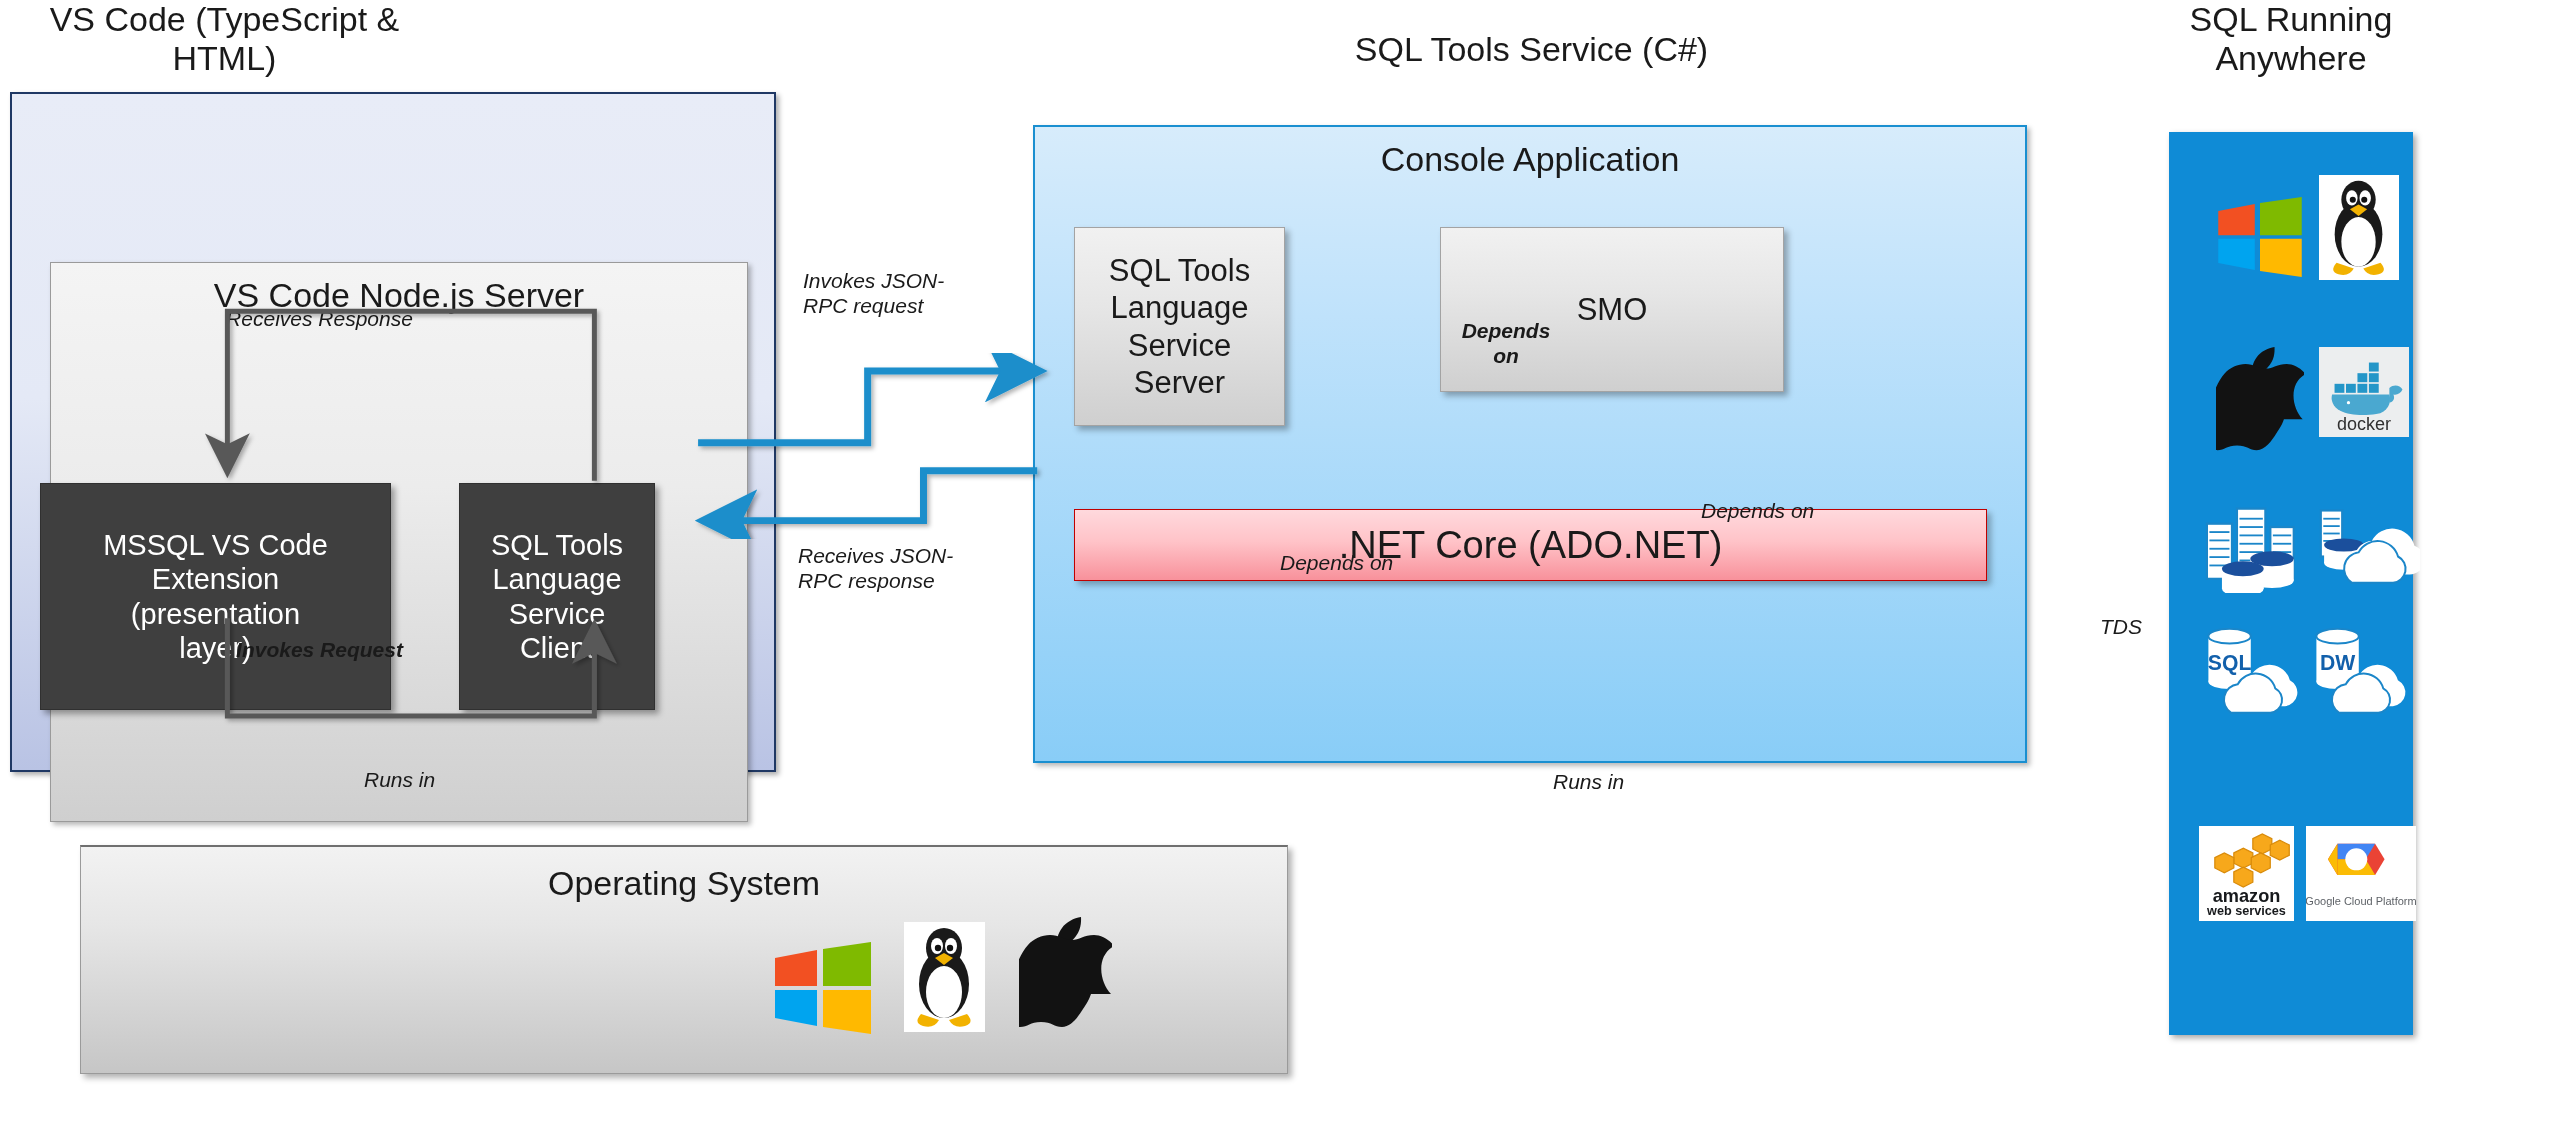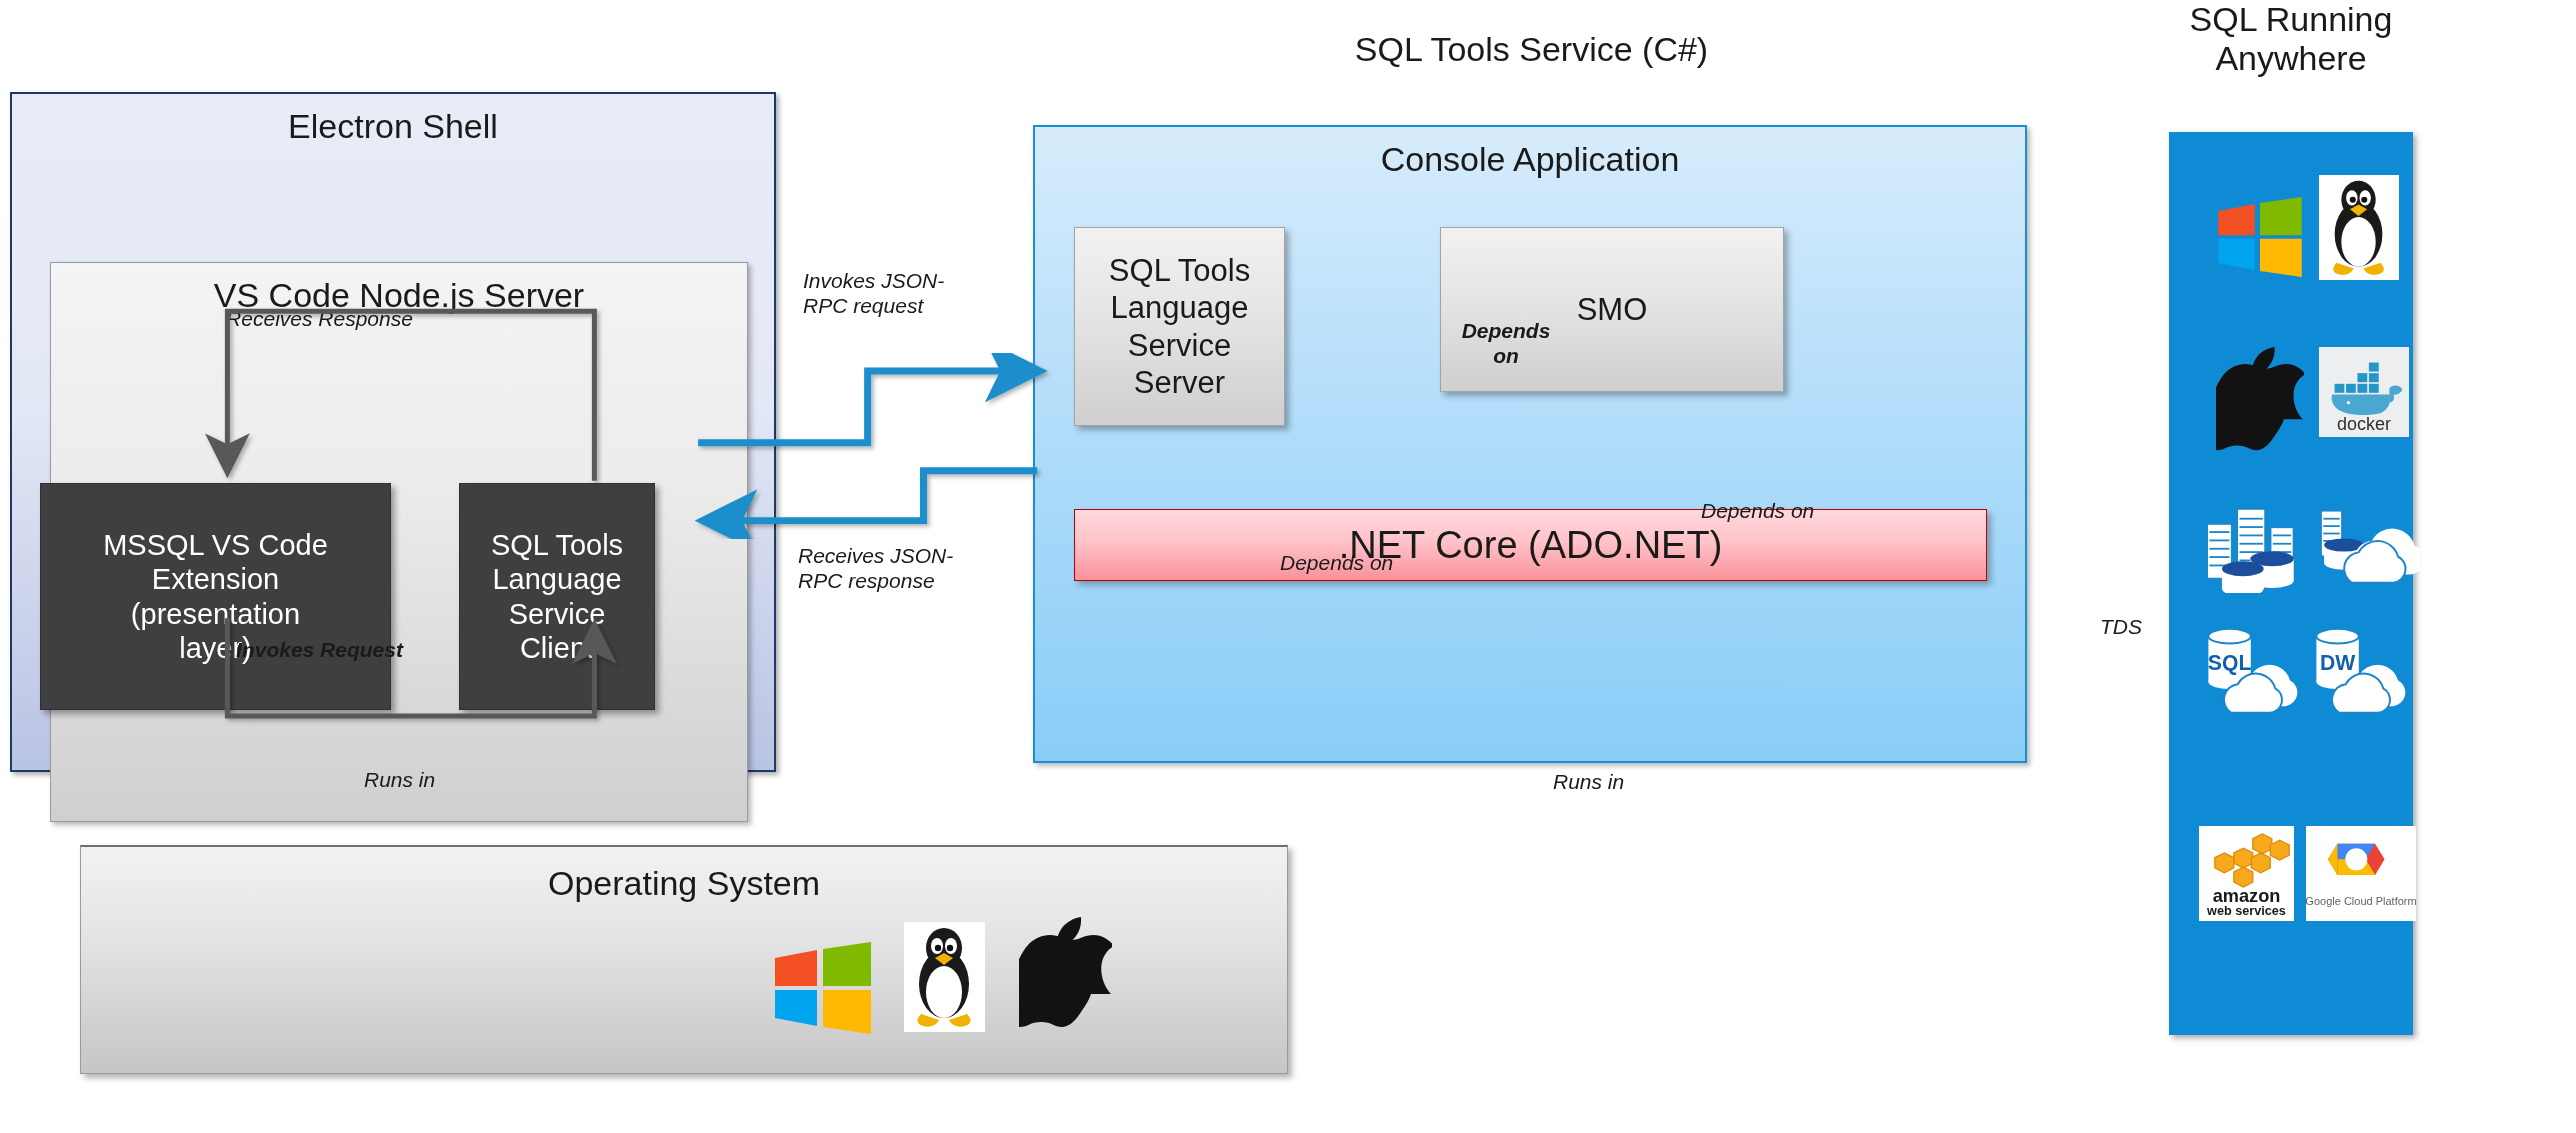--- a/index.html
+++ b/index.html
@@ -162,28 +162,28 @@
   }
   .logo-grey-card {
     background: #eceeef;
   }
 </style>
 </head>
 <body>
 
 <div id="stage">
 
+  <div class="caption" style="left:10px; top:0px; width:429px;">VS Code (TypeScript &amp; HTML)</div>
 
   <div class="caption" style="left:1262px; top:30px; width:539px;">SQL Tools Service (C#)</div>
 
   <div class="caption" style="left:2169px; top:0px; width:244px;">SQL Running
 Anywhere</div>
 
   <div class="panel-electron">
-    <div class="panel-heading" style="left:0; top:14px; width:762px;">Electron Shell</div>
 
     <div class="box-nodeserver">
       <div class="panel-heading" style="left:0; top:14px; width:696px;">VS Code Node.js Server</div>
     </div>
 
     <div class="box-dark" style="left:28px; top:389px; width:351px; height:227px;">
       <span style="white-space:pre-line;">MSSQL VS Code
 Extension
 (presentation
 layer)</span>

